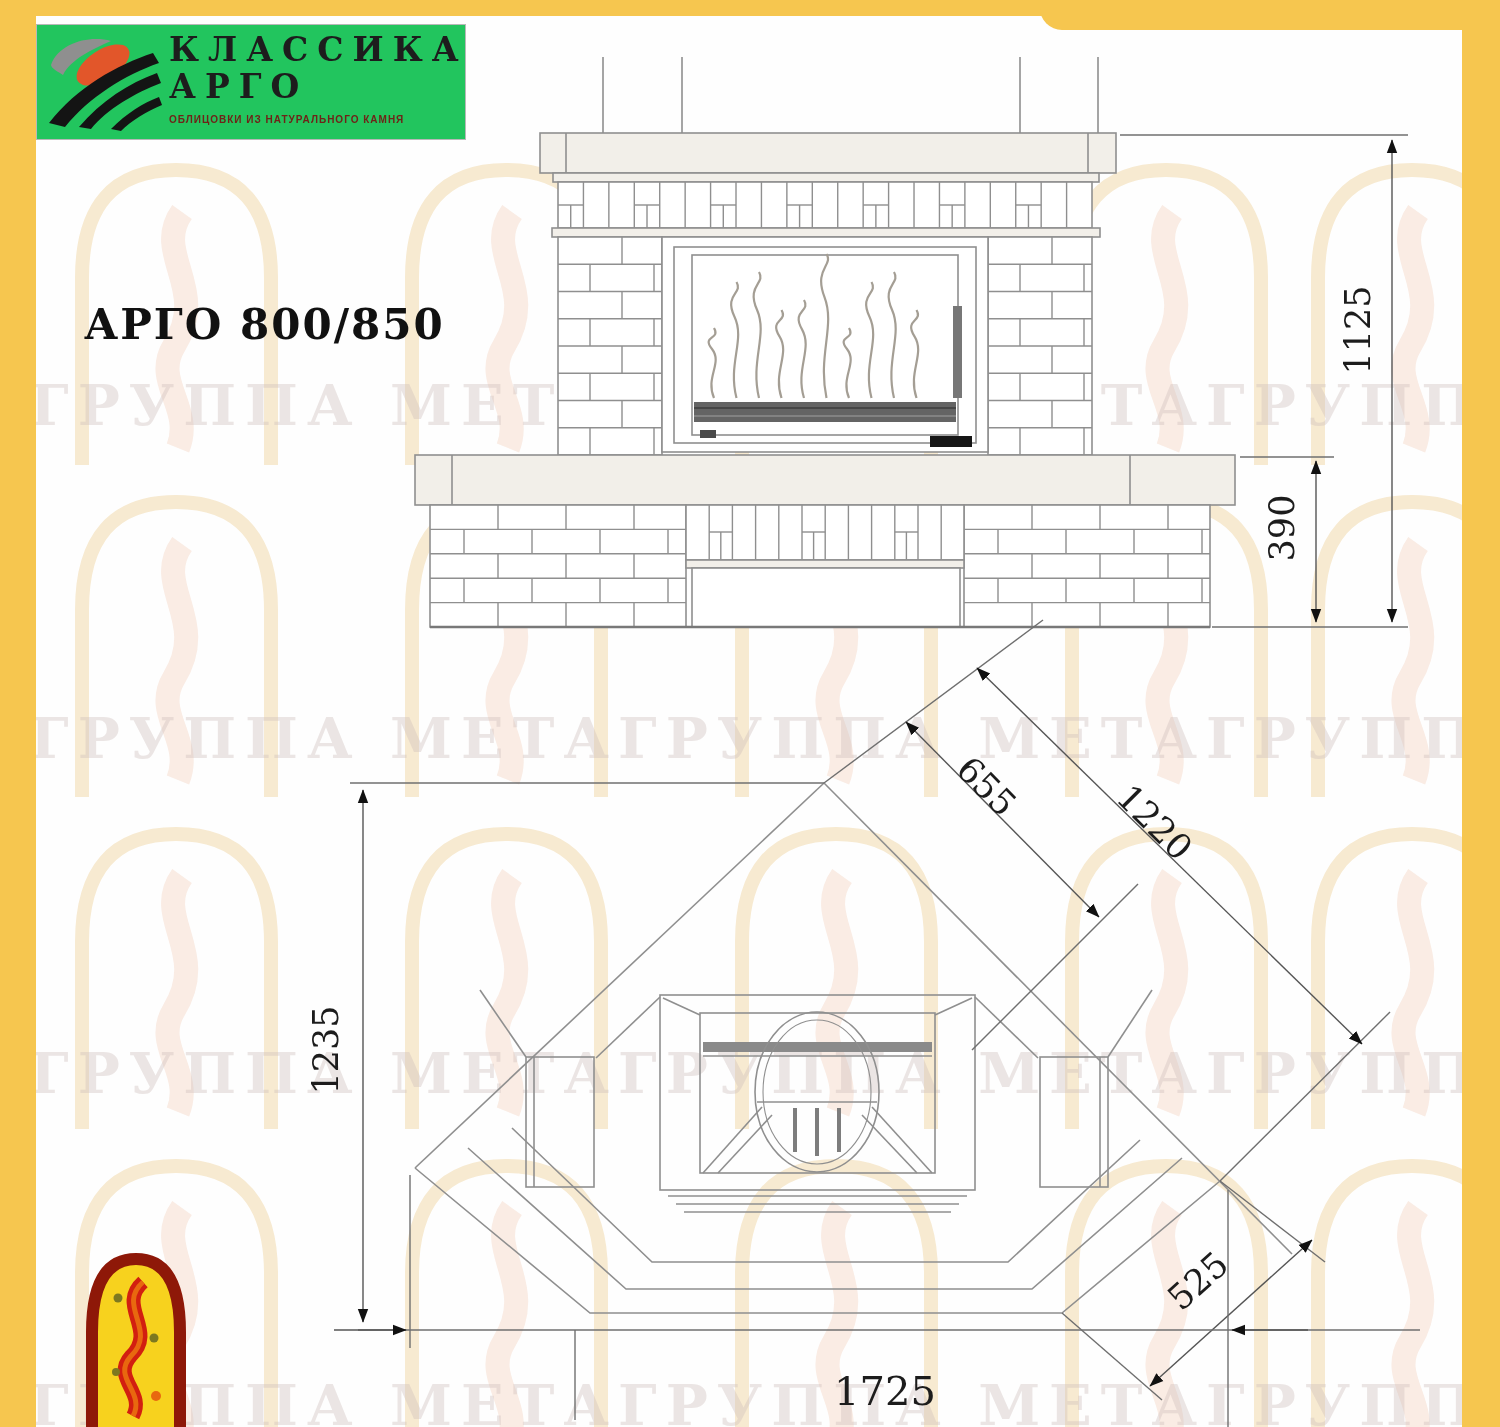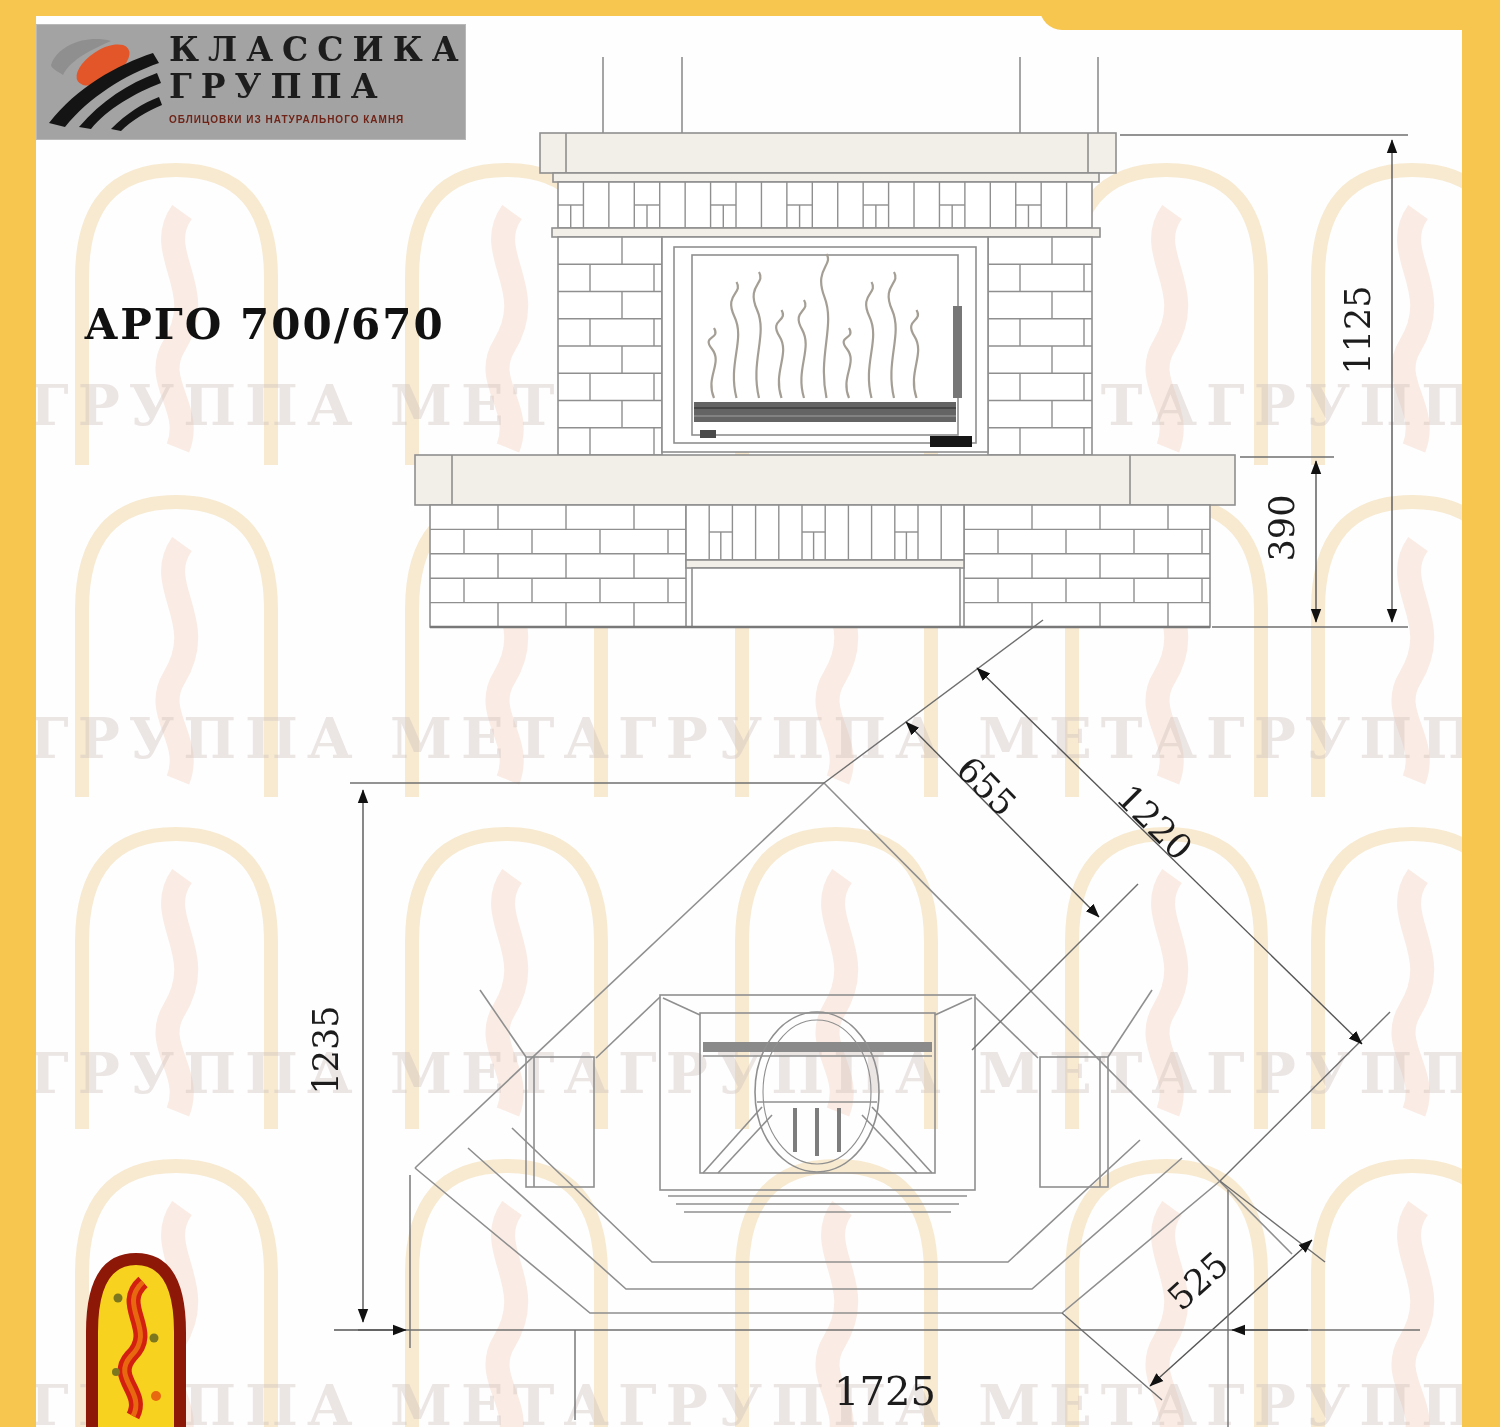--- a/index.html
+++ b/index.html
@@ -11,21 +11,21 @@
   .frame-top-right{left:1040px;top:0;width:460px;height:30px;border-bottom-left-radius:22px;}
   .frame-left{left:0;top:0;width:36px;height:1427px;}
   .frame-right{left:1462px;top:0;width:38px;height:1427px;}
   
   .wm{position:absolute;left:0;top:0;width:1500px;height:1427px;z-index:1;overflow:hidden;}
   .wm-arch{position:absolute;}
   .wm-text{position:absolute;left:30px;width:1600px;white-space:nowrap;overflow:hidden;
            font-family:"DejaVu Serif","Liberation Serif",serif;font-weight:bold;
            font-size:56px;letter-spacing:9px;color:rgba(206,188,186,0.38);}
   
-  .logo-box{position:absolute;left:36px;top:24px;width:428px;height:114px;background:#a3a3a3;
+  .logo-box{position:absolute;left:36px;top:24px;width:428px;height:114px;background:#22c55e;
             border:1px solid #b8b8b8;z-index:6;}
   .logo-mark{position:absolute;left:8px;top:6px;}
   .logo-text{position:absolute;left:132px;top:6px;width:292px;color:#1d1d1d;}
   .logo-line{font-family:"DejaVu Serif","Liberation Serif",serif;font-size:33px;line-height:37px;
              letter-spacing:9px;font-weight:bold;}
   .logo-tagline{margin-top:9px;font-family:"Liberation Sans",sans-serif;font-size:10px;
                 font-weight:bold;letter-spacing:1px;color:#6e2418;}
   
   .title{position:absolute;left:84px;top:300px;z-index:6;font-size:42px;font-weight:bold;
          letter-spacing:2px;color:#111;}
@@ -134,26 +134,26 @@
   <div class="logo-box">
     <svg class="logo-mark" width="120" height="100" viewBox="0 0 120 100">
       <path d="M6,34 C14,12 44,4 66,10 C48,18 26,28 18,44 C12,40 7,38 6,34 Z" fill="#8f8f8f"></path>
       <ellipse cx="58" cy="34" rx="30" ry="15" transform="rotate(-33 58 34)" fill="#e2562a"></ellipse>
       <path d="M4,92 C32,56 72,34 108,22 L114,32 C80,44 44,66 20,96 Z" fill="#141414"></path>
       <path d="M34,96 C56,70 84,52 112,42 L116,52 C90,62 62,78 46,98 Z" fill="#141414"></path>
       <path d="M66,98 C82,82 98,72 114,66 L117,74 C102,80 86,90 76,100 Z" fill="#141414"></path>
     </svg>
     <div class="logo-text">
       <div class="logo-line">КЛАССИКА</div>
-      <div class="logo-line">ГРУППА</div>
+      <div class="logo-line">АРГО</div>
       <div class="logo-tagline">ОБЛИЦОВКИ ИЗ НАТУРАЛЬНОГО КАМНЯ</div>
     </div>
   </div>
 
-  <div class="title">АРГО 700/670</div>
+  <div class="title">АРГО 800/850</div>
 
   <svg class="drawing" width="1500" height="1427" viewBox="0 0 1500 1427">
     <defs>
       <marker id="arr" viewBox="0 0 10 10" refX="9.5" refY="5" markerWidth="10" markerHeight="10" orient="auto-start-reverse">
         <path d="M0,1.2 L10,5 L0,8.8 Z" fill="#111"></path>
       </marker>
     </defs>
 
     <g stroke="#8f8f8f" fill="none" stroke-width="1.6">
 

